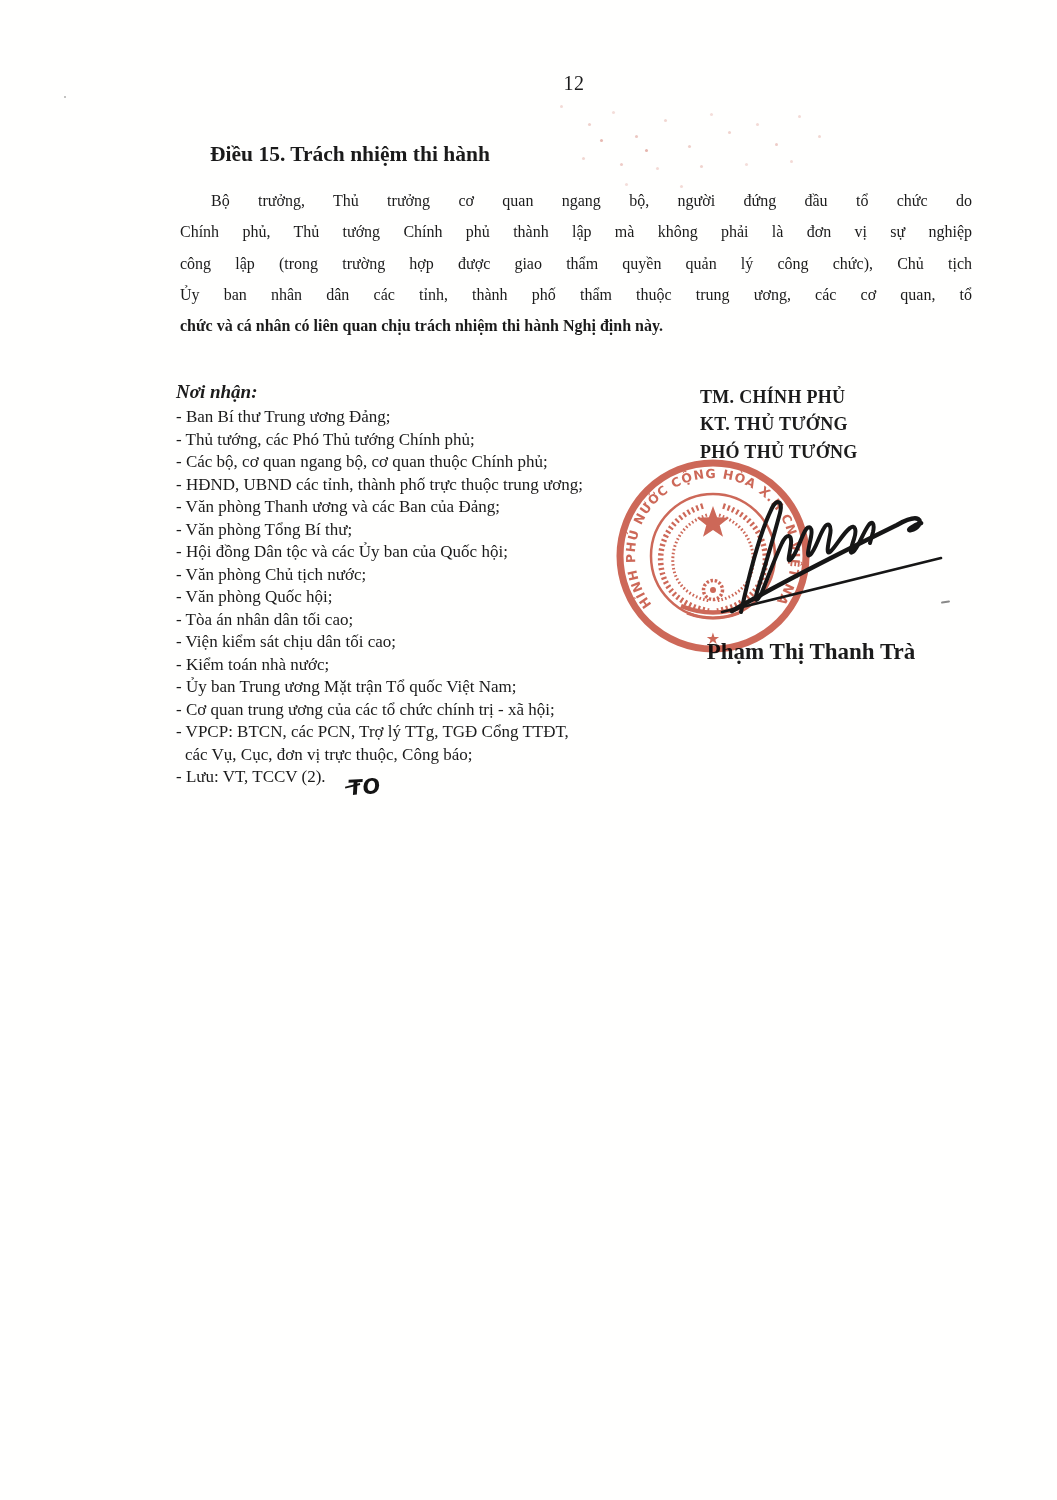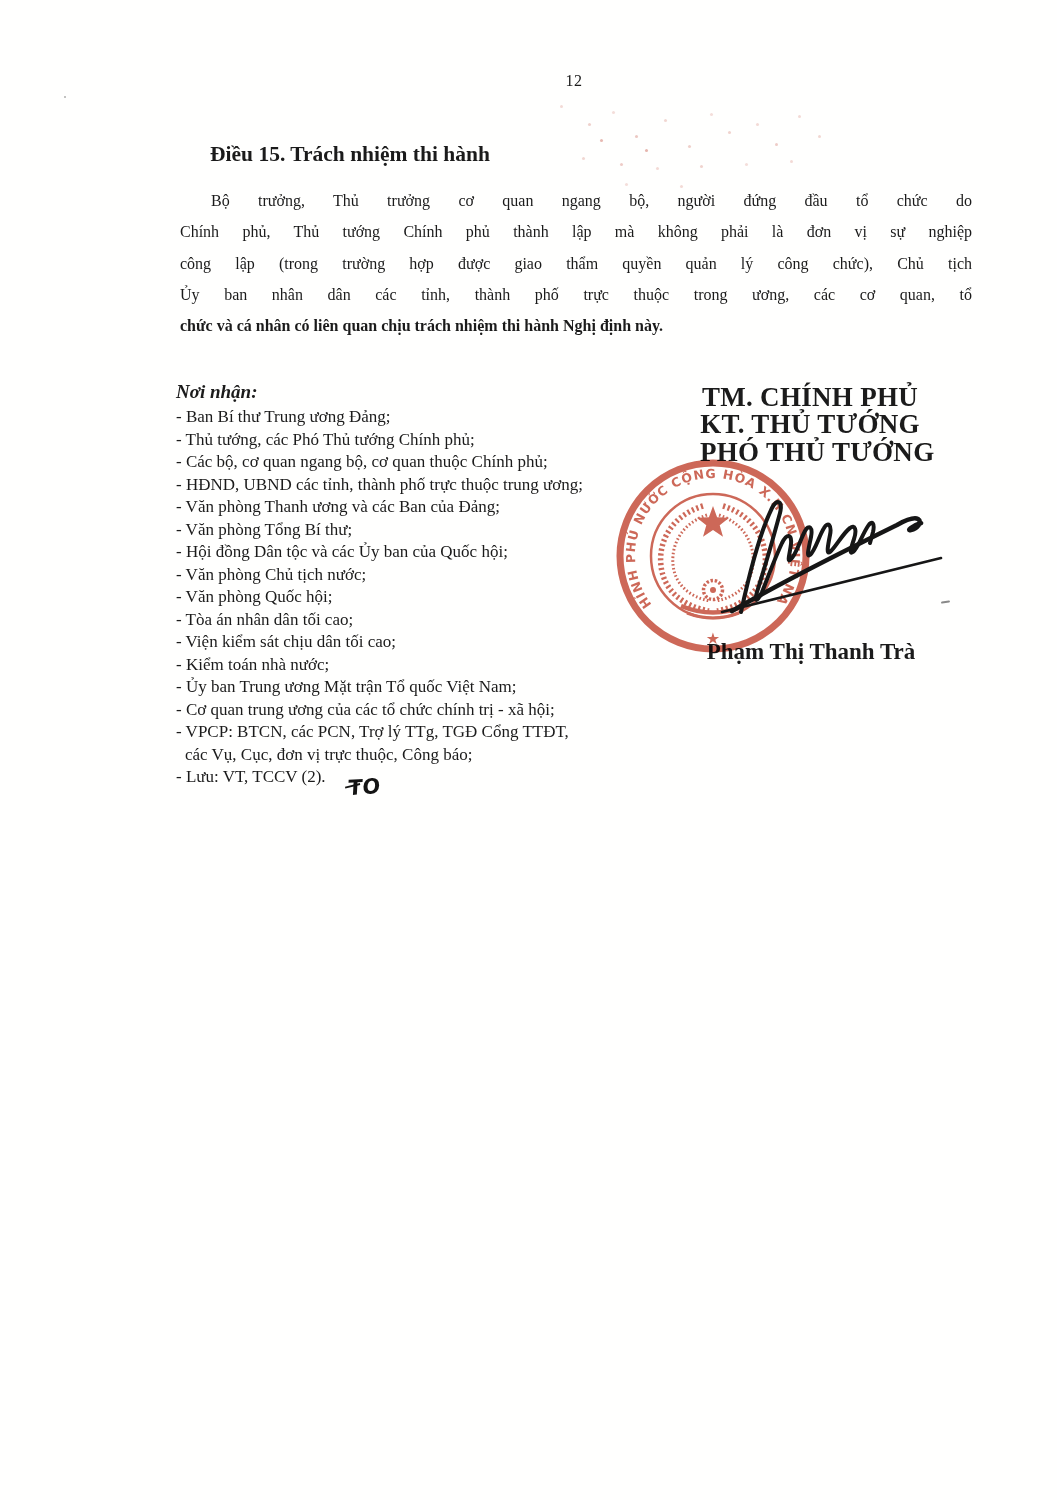--- a/index.html
+++ b/index.html
@@ -2,21 +2,21 @@
 <html><head>
 <meta charset="utf-8">
 <style>
   html,body{margin:0;padding:0;background:#ffffff;}
   .page{
     position:relative;width:1057px;height:1500px;background:#fffffe;
     font-family:"Liberation Serif", serif;color:#1b1b1b;overflow:hidden;
   }
   .page-number{
     position:absolute;left:529px;top:72px;width:90px;
-    font-size:16px;text-align:center;letter-spacing:.5px;
+    font-size:20px;text-align:center;letter-spacing:.5px;
   }
   .heading{
     position:absolute;left:202px;top:134px;margin:8px;
     font-size:21.5px;font-weight:bold;white-space:nowrap;
   }
   .body-text{
     position:absolute;left:180px;top:185px;width:792px;
     font-size:16px;line-height:31.3px;
   }
   .body-line{text-align:justify;text-align-last:justify;white-space:normal;}
@@ -31,21 +31,21 @@
     position:absolute;left:348px;top:775px;
     font-family:"DejaVu Sans", sans-serif;font-size:21px;font-weight:bold;
     transform:rotate(-4deg) skewX(-7deg);color:#141414;
   }
   .hand-mark::before{
     content:"";position:absolute;left:-3px;top:9px;width:15px;height:2.3px;
     background:#141414;transform:rotate(-10deg);
   }
   .sig-block{
     position:absolute;left:700px;top:384px;width:220px;z-index:1;
-    font-size:27px;font-weight:bold;line-height:27.3px;text-align:center;
+    font-size:18px;font-weight:bold;line-height:27.3px;text-align:left;
     letter-spacing:.3px;white-space:nowrap;font-family:Liberation Serif, serif;
   }
   .signer-name{
     position:absolute;left:697px;top:639px;width:228px;z-index:1;
     font-size:23px;font-weight:bold;text-align:center;white-space:nowrap;
   }
   .seal{
     position:absolute;left:588px;top:431px;z-index:3;
     opacity:.84;mix-blend-mode:multiply;
   }
@@ -88,21 +88,21 @@
   <div class="page-number">12</div>
   <div class="speckles"></div>
   <div class="dot-tl"></div>
 
   <h1 class="heading">Điều 15. Trách nhiệm thi hành</h1>
 
   <div class="body-text">
       <div class="body-line i0">Bộ trưởng, Thủ trưởng cơ quan ngang bộ, người đứng đầu tổ chức do</div>
       <div class="body-line i1">Chính phủ, Thủ tướng Chính phủ thành lập mà không phải là đơn vị sự nghiệp</div>
       <div class="body-line i2">công lập (trong trường hợp được giao thẩm quyền quản lý công chức), Chủ tịch</div>
-      <div class="body-line i3">Ủy ban nhân dân các tỉnh, thành phố trực thuộc trong ương, các cơ quan, tổ</div>
+      <div class="body-line i3">Ủy ban nhân dân các tỉnh, thành phố thẩm thuộc trung ương, các cơ quan, tổ</div>
       <div class="body-line i4">chức và cá nhân có liên quan chịu trách nhiệm thi hành Nghị định này.</div>
     </div>
 
   <div class="recipients">
     <div class="recipients-label">Nơi nhận:</div>
     <div class="recipients-list">
         <div class="r-item i0">- Ban Bí thư Trung ương Đảng;</div>
         <div class="r-item i1">- Thủ tướng, các Phó Thủ tướng Chính phủ;</div>
         <div class="r-item i2">- Các bộ, cơ quan ngang bộ, cơ quan thuộc Chính phủ;</div>
         <div class="r-item i3">- HĐND, UBND các tỉnh, thành phố trực thuộc trung ương;</div>

